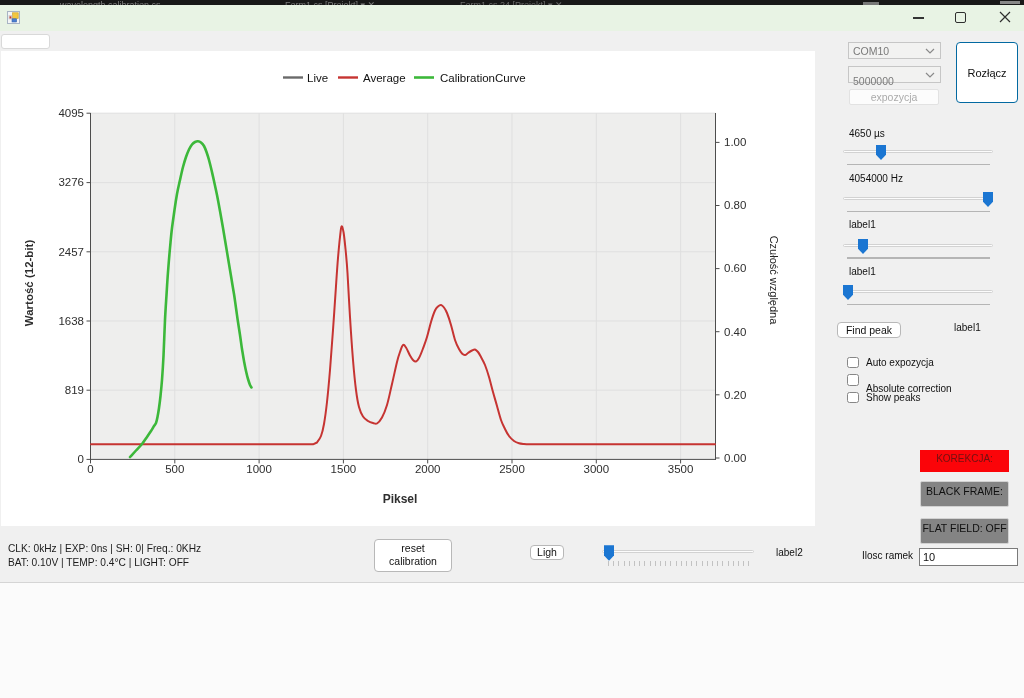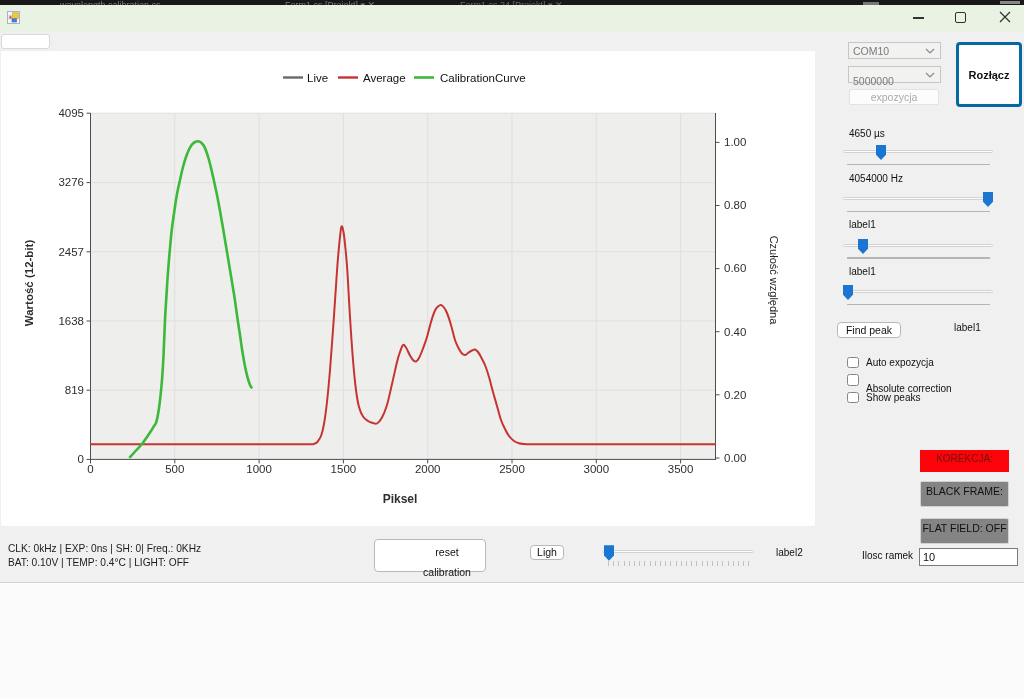--- a/index.html
+++ b/index.html
@@ -143,21 +143,21 @@
         <path d="M1 2 L5 6 L9 2" stroke="#8a8a8a" stroke-width="1.2" fill="none"></path>
       </svg>
   </div>
   <div class="abs" style="left:848px;top:66px;width:91px;height:15px;background:#f2f2f1;border:1px solid #c6c6c6;">
     <div class="abs" style="left:4px;top:8px;font-size:10.5px;color:#7a7a7a;">5000000</div>
     <svg class="abs" style="left:76px;top:4px;" width="10" height="8" viewBox="0 0 10 8">
         <path d="M1 2 L5 6 L9 2" stroke="#8a8a8a" stroke-width="1.2" fill="none"></path>
       </svg>
   </div>
   <div class="abs" style="left:849px;top:89px;width:88px;height:13px;background:#fcfcfc;border:1px solid #e2e2e2;border-radius:2px;text-align:center;font-size:10.5px;color:#ababab;padding-top:1px;">expozycja</div>
-  <div class="abs" style="left:956px;top:42px;width:60px;height:59px;background:#fff;border:3px solid #0369a1;border-radius:4px;display:flex;align-items:center;justify-content:center;font-size:11px;color:#111;font-weight:bold;">Rozłącz</div>
+  <div class="abs" style="left:956px;top:42px;width:60px;height:59px;background:#fff;border:1px solid #0369a1;border-radius:4px;display:flex;align-items:center;justify-content:center;font-size:11px;color:#111;">Rozłącz</div>
 
   <div class="lbl" style="left:849px;top:128px;">4650 µs</div>
   <div class="track" style="left:843px;top:149.5px;width:150px;"></div>
   <div class="thumb" style="left:876px;top:144.5px;"></div>
   <div class="tline" style="left:847px;top:163.5px;width:143px;"></div>
 
   <div class="lbl" style="left:849px;top:173px;">4054000 Hz</div>
   <div class="track" style="left:843px;top:196.5px;width:150px;"></div>
   <div class="thumb" style="left:983px;top:191.5px;"></div>
   <div class="tline" style="left:847px;top:210.5px;width:143px;"></div>
@@ -185,21 +185,21 @@
   <div class="abs" style="left:920px;top:450px;width:89px;height:22px;background:#fb0409;text-align:center;padding-top:3px;box-sizing:border-box;font-size:10px;color:#701212;white-space:nowrap;">KOREKCJA:</div>
   <div class="abs" style="left:920px;top:481px;width:89px;height:26px;background:#848484;border:1px solid #d2d2d2;border-radius:2px;text-align:center;padding-top:3px;box-sizing:border-box;font-size:10.5px;color:#101010;white-space:nowrap;">BLACK FRAME:</div>
   <div class="abs" style="left:920px;top:518px;width:89px;height:26px;background:#848484;border:1px solid #d2d2d2;border-radius:2px;text-align:center;padding-top:3px;box-sizing:border-box;font-size:10.5px;color:#101010;white-space:nowrap;">FLAT FIELD: OFF</div>
   <div class="lbl" style="left:862px;top:550px;">Ilosc ramek</div>
   <div class="abs" style="left:919px;top:548px;width:97px;height:16px;background:#fff;border:1px solid #7a7a7a;">
     <div class="abs" style="left:3px;top:1.5px;font-size:11px;color:#111;">10</div>
   </div>
 
   <div class="abs" style="left:8px;top:542px;color:#1c1c1c;line-height:13.6px;white-space:pre;font-size:10.2px;">CLK: 0kHz | EXP: 0ns | SH: 0| Freq.: 0KHz
 BAT: 0.10V | TEMP: 0.4°C | LIGHT: OFF</div>
-  <div class="btn" style="left:374px;top:539px;width:76px;height:29px;line-height:20px;padding-top:2px;font-size:10.5px;border-radius:4px;padding-left:34px;">reset<br>calibration</div>
+  <div class="btn" style="left:374px;top:539px;width:76px;height:29px;line-height:13px;padding-top:2px;font-size:10.5px;border-radius:4px;">reset<br>calibration</div>
   <div class="btn" style="left:530px;top:545px;width:32px;height:13px;font-size:10.5px;border-radius:4px;">Ligh</div>
   <div class="track" style="left:602px;top:550px;width:152px;"></div>
   <div class="thumb" style="left:604px;top:545.2px;"></div>
   <div class="abs" style="left:608px;top:561px;width:143px;height:4.5px;background:repeating-linear-gradient(90deg,#c2c2c2 0,#c2c2c2 1px,transparent 1px,transparent 5.2px);"></div>
   <div class="lbl" style="left:776px;top:547px;">label2</div>
 
   <div class="abs" style="left:0;top:582px;width:1024px;height:1px;background:#d5d5d5;"></div>
 </div>
 
 </body></html>

